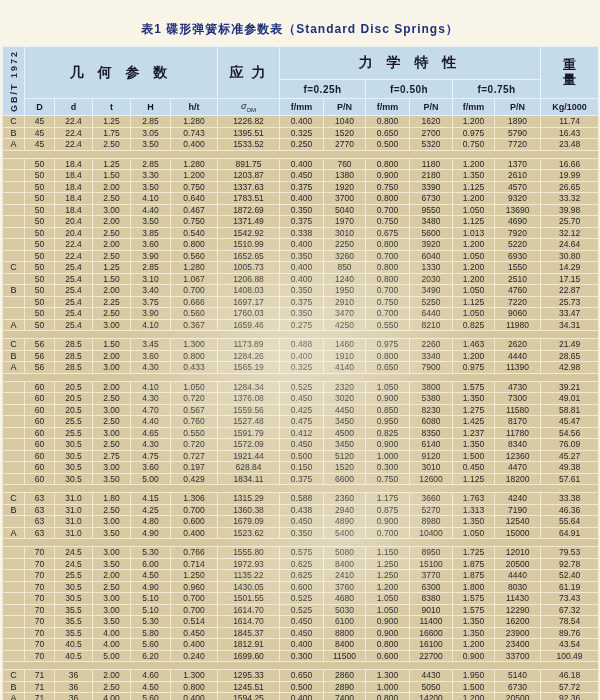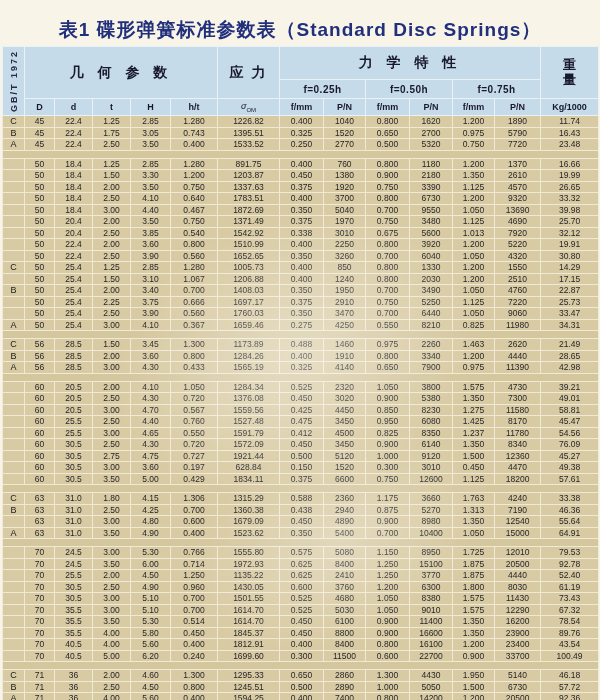--- a/index.html
+++ b/index.html
@@ -3,21 +3,21 @@
 <meta charset="utf-8">
 <style>
   html,body{margin:0;padding:0;}
   .page{
     position:relative;width:600px;height:700px;overflow:hidden;
     background:#f8f4e8;
     font-family:"Liberation Sans", sans-serif;
   }
   .title{
     height:59px;display:flex;align-items:center;justify-content:center;
-    font-size:19px;font-weight:bold;color:#22307c;letter-spacing:1px;
+    font-size:12px;font-weight:bold;color:#22307c;letter-spacing:1px;
   }
   table.main{
     position:absolute;top:46px;left:2px;width:596px;
     border-collapse:collapse;table-layout:fixed;
   }
   thead th{
     background:#c6dbe9;border:1px solid #eaf2f7;color:#181830;
     font-weight:bold;text-align:center;vertical-align:middle;padding:0;
   }
   tr.h1 th{height:32px;}
@@ -283,36 +283,36 @@
           <td>2.00</td>
           <td>3.60</td>
           <td>0.800</td>
           <td>1510.99</td>
           <td>0.400</td>
           <td>2250</td>
           <td>0.800</td>
           <td>3920</td>
           <td>1.200</td>
           <td>5220</td>
-          <td>19.91</td>
+          <td>24.64</td>
         </tr>
         <tr>
           <td class="cls"></td>
           <td>50</td>
           <td>22.4</td>
           <td>2.50</td>
           <td>3.90</td>
           <td>0.560</td>
           <td>1652.65</td>
           <td>0.350</td>
           <td>3260</td>
           <td>0.700</td>
           <td>6040</td>
           <td>1.050</td>
-          <td>4320</td>
+          <td>6930</td>
           <td>30.80</td>
         </tr>
         <tr>
           <td class="cls">C</td>
           <td>50</td>
           <td>25.4</td>
           <td>1.25</td>
           <td>2.85</td>
           <td>1.280</td>
           <td>1005.73</td>

